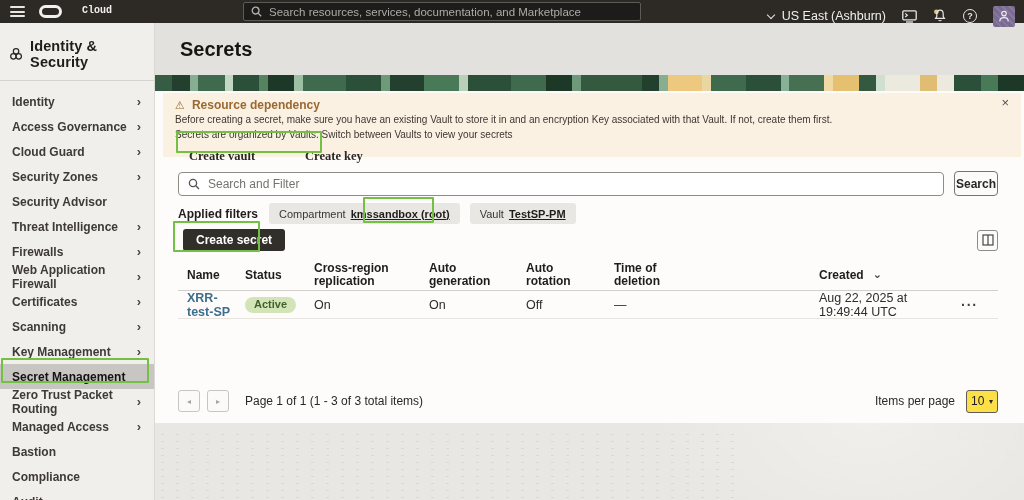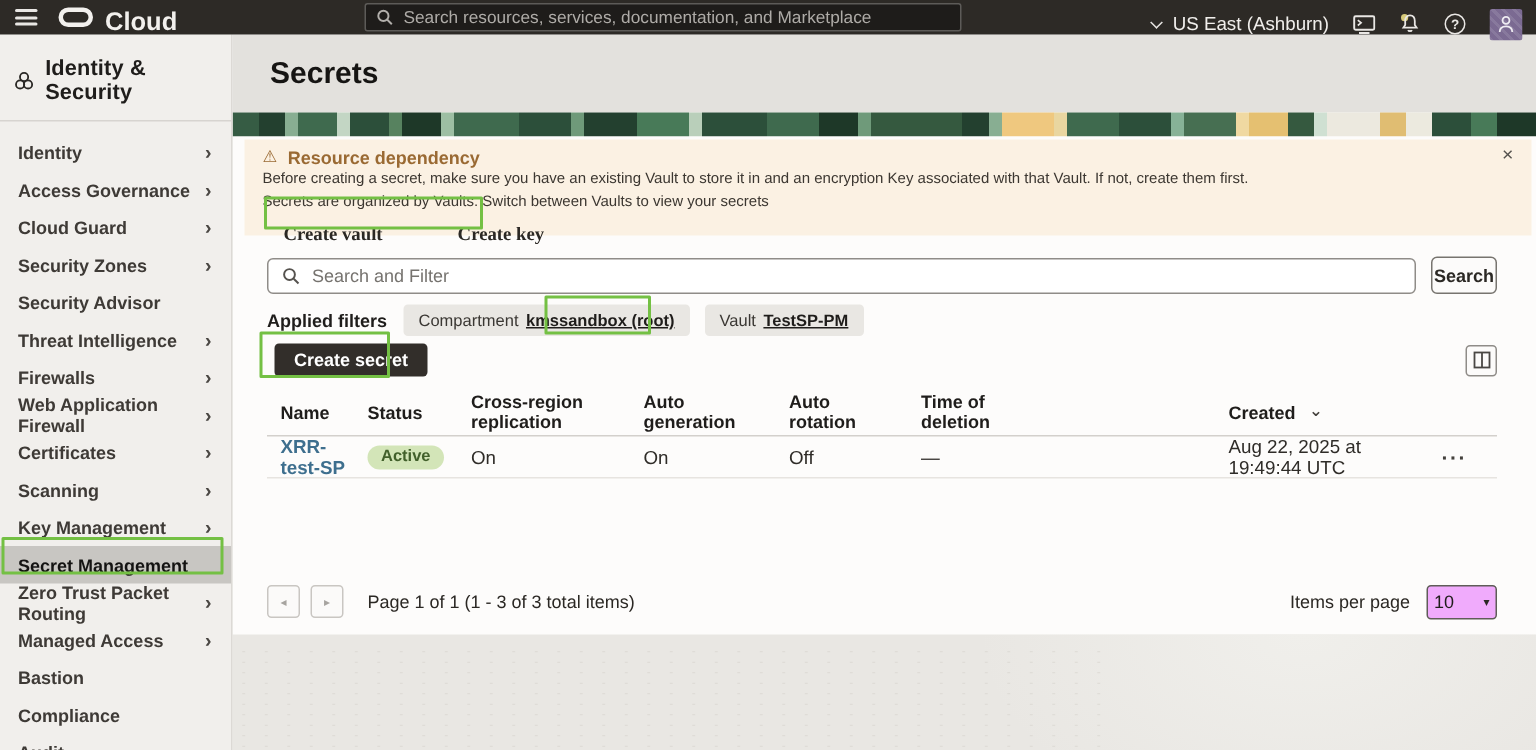--- a/index.html
+++ b/index.html
@@ -5,21 +5,21 @@
   * { margin:0; padding:0; box-sizing:border-box; }
   html,body { background:#cfcdc9; }
   body { font-family:"Liberation Sans","DejaVu Sans",sans-serif; }
   .screen { position:relative; width:1024px; height:500px; overflow:hidden; background:#fdfcfb; }
 
   
   .topbar { position:absolute; top:0; left:0; width:1024px; height:23px; background:#2d2a26; z-index:3; }
   .hamburger { position:absolute; left:10px; top:6px; width:15px; height:11px; display:flex; flex-direction:column; justify-content:space-between; cursor:pointer; }
   .hamburger span { display:block; height:2px; background:#e9e7e4; border-radius:1px; }
   .logo-oval { position:absolute; left:39px; top:5px; width:23px; height:13px; border:3.5px solid #f2f0ed; border-radius:8px; }
-  .brand { position:absolute; left:70px; top:5px; color:#f2f0ed; font-size:17px; font-weight:700; }
+  .brand { position:absolute; left:82px; top:5px; color:#f2f0ed; font-size:10px; font-weight:700;font-family:Liberation Mono, monospace; }
   .top-search { position:absolute; left:243px; top:2px; width:398px; height:19px; background:#1e1c1a; border:1px solid #5d5b58; border-radius:2px; display:flex; align-items:center; padding:0 7px; }
   .top-search svg { flex:0 0 auto; margin-right:7px; }
   .top-search input { flex:1; background:transparent; border:none; outline:none; color:#cfccc8; font-size:11.5px; font-family:inherit; }
   .top-search input::placeholder { color:#aeaba7; }
   .top-right { position:absolute; right:9px; top:0; height:32px; display:flex; align-items:center; gap:16px; }
   .region-wrap { display:flex; align-items:center; gap:8px; cursor:pointer; }
   .chev-down { width:6px; height:6px; border-left:1.5px solid #e9e7e4; border-bottom:1.5px solid #e9e7e4; transform:rotate(-45deg); margin-top:-3px; }
   .region-label { color:#f1efec; font-size:12.5px; }
   .tb-icon { display:flex; align-items:center; cursor:pointer; }
   .help-circle { width:14px; height:14px; border:1.3px solid #e9e7e4; border-radius:50%; color:#e9e7e4; font-size:9px; font-weight:700; display:flex; align-items:center; justify-content:center; }
@@ -117,21 +117,21 @@
 
   .spacer { height:70px; }
 
   
   .pg-row { height:24px; display:flex; align-items:center; }
   .pg-btn { width:22px; height:22px; background:#fbfaf9; border:1px solid #c9c6c2; border-radius:3px; color:#a7a4a0; font-size:8px; display:flex; align-items:center; justify-content:center; cursor:pointer; }
   .pg-btn + .pg-btn { margin-left:7px; }
   .pg-text { margin-left:16px; font-size:12px; color:#2b2824; }
   .pg-right { margin-left:auto; display:flex; align-items:center; }
   .ipp-label { font-size:12px; color:#2b2824; margin-right:11px; }
-  .ipp-select { width:47px; height:23px; background:#f0abfc; border:1px solid #5f5c58; border-radius:3px; display:flex; align-items:center; justify-content:space-between; padding:0 4px; cursor:pointer; }
+  .ipp-select { width:32px; height:23px; background:#fde047; border:1px solid #5f5c58; border-radius:3px; display:flex; align-items:center; justify-content:space-between; padding:0 4px; cursor:pointer; }
   .ipp-value { font-size:12px; color:#1f1d1b; }
   .ipp-arrow { font-size:8px; color:#2b2824; }
 
   
   .annot { position:absolute; border:2px solid #74c044; border-radius:1px; pointer-events:none; z-index:6; }
   .annot-1 { left:1px;  top:358px; width:148px; height:25px; }
   .annot-2 { left:176px; top:131px; width:146px; height:22px; }
   .annot-3 { left:363px; top:197px; width:71px;  height:26px; }
   .annot-4 { left:173px; top:221px; width:87px;  height:31px; }
 </style>

